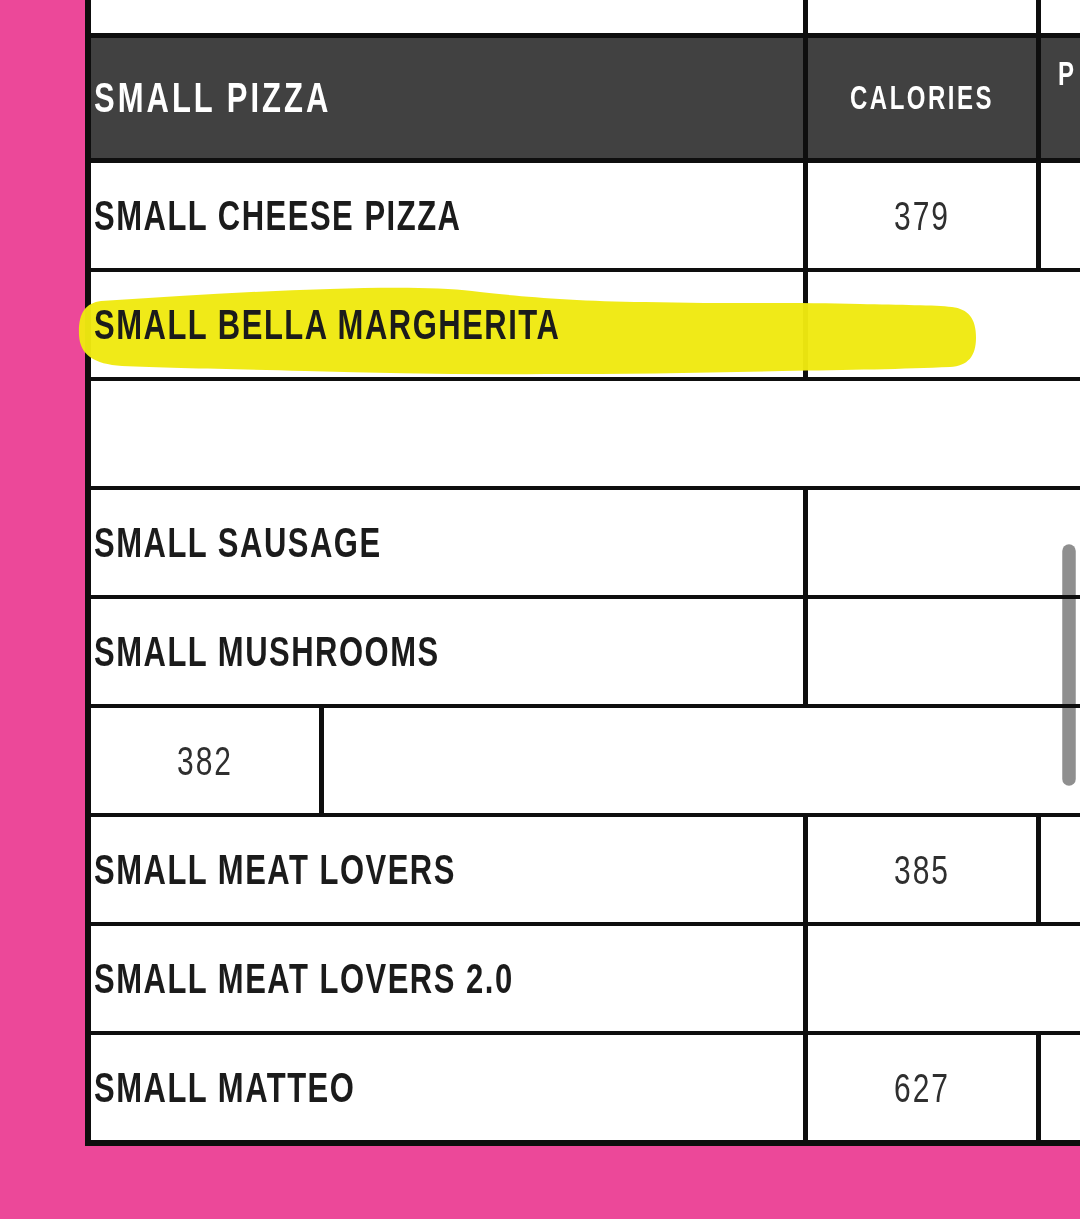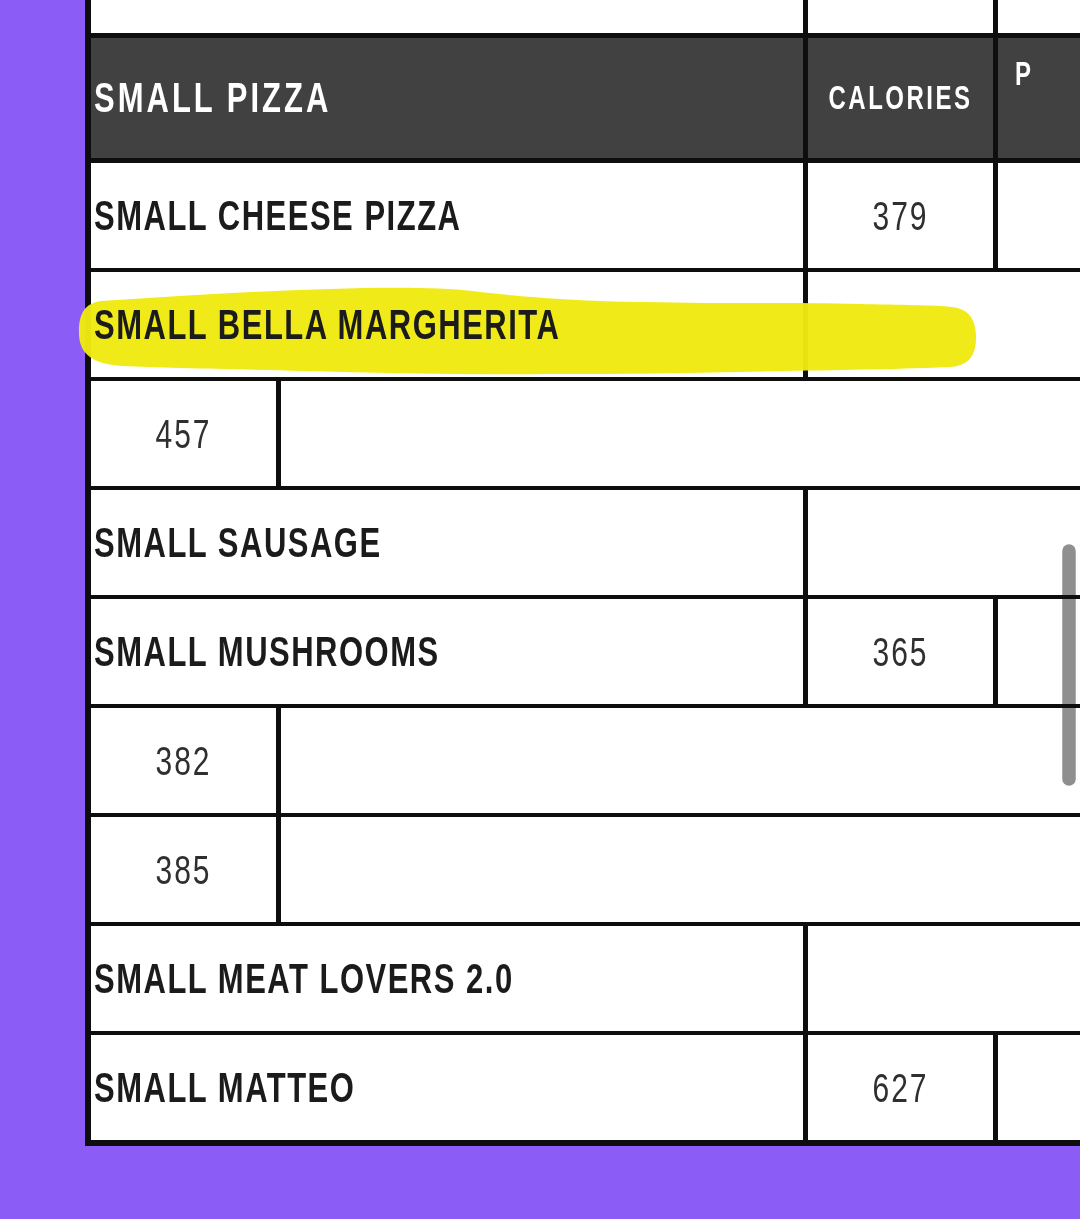--- a/index.html
+++ b/index.html
@@ -1,34 +1,34 @@
 <!DOCTYPE html>
 <html><head>
 <meta charset="utf-8">
 <style>
   * { margin:0; padding:0; box-sizing:border-box; }
   html,body { background:#ffffff; }
   .stage {
     position:relative; width:1080px; height:1219px;
-    background:#8b5cf6; overflow:hidden;
+    background:#ec4899; overflow:hidden;
     font-family:"Liberation Sans", sans-serif;
     text-align:center;
   }
   .table {
     position:absolute; left:85px; top:0; width:1001px;
     border-left:6px solid #0e0e0e;
   }
   .row { display:flex; border-bottom:4px solid #0e0e0e; background:#ffffff; }
   .row.rtop    { height:38px;  border-bottom-width:5px; }
   .row.rheader { height:125px; border-bottom-width:5px; background:#414141; }
   .row.rdata   { height:109px; }
   .row.rdata.last { height:111px; border-bottom-width:6px; }
   .c { display:flex; align-items:center; overflow:visible; }
   .c1 { width:717px; border-right:5px solid #0e0e0e; padding-left:3px; }
-  .c2 { width:190px; border-right:5px solid #0e0e0e; justify-content:center; }
+  .c2 { width:233px; border-right:5px solid #0e0e0e; justify-content:center; }
   .c3 { flex:1; }
   .rheader .c3 { align-items:flex-start; padding-top:22px; padding-left:17px; }
   .c span {
     position:relative; z-index:3; display:inline-block; white-space:nowrap;
     transform:scaleY(1.36); transform-origin:left center;
   }
   .name  { font-size:31px; font-weight:700; letter-spacing:1.5px; color:#1b1b1b; }
   .cal   { font-size:30px; font-weight:400; letter-spacing:2px; color:#2f2f2f; transform-origin:center !important; }
   .htext-big { font-size:31px; font-weight:700; letter-spacing:3px; color:#ffffff; }
   .htext-med { font-size:24px; font-weight:700; letter-spacing:2.5px; color:#ffffff; transform-origin:center !important; }
@@ -73,51 +73,48 @@
     </div>
 
     <div class="row rdata">
       <div class="c c1">
           <span class="name">SMALL BELLA MARGHERITA</span>
         </div>
       <div class="c c3"></div>
     </div>
 
     <div class="row rdata">
-      <div class="c c2">
-          <span class="cal">457</span>
-        </div>
       <div class="c c3"></div>
     </div>
 
     <div class="row rdata">
       <div class="c c1">
           <span class="name">SMALL SAUSAGE</span>
         </div>
       <div class="c c3"></div>
     </div>
 
     <div class="row rdata">
       <div class="c c1">
           <span class="name">SMALL MUSHROOMS</span>
         </div>
-      <div class="c c2">
-          <span class="cal">365</span>
-        </div>
       <div class="c c3"></div>
     </div>
 
     <div class="row rdata">
       <div class="c c2">
           <span class="cal">382</span>
         </div>
       <div class="c c3"></div>
     </div>
 
     <div class="row rdata">
+      <div class="c c1">
+          <span class="name">SMALL MEAT LOVERS</span>
+        </div>
       <div class="c c2">
           <span class="cal">385</span>
         </div>
       <div class="c c3"></div>
     </div>
 
     <div class="row rdata">
       <div class="c c1">
           <span class="name">SMALL MEAT LOVERS 2.0</span>
         </div>

